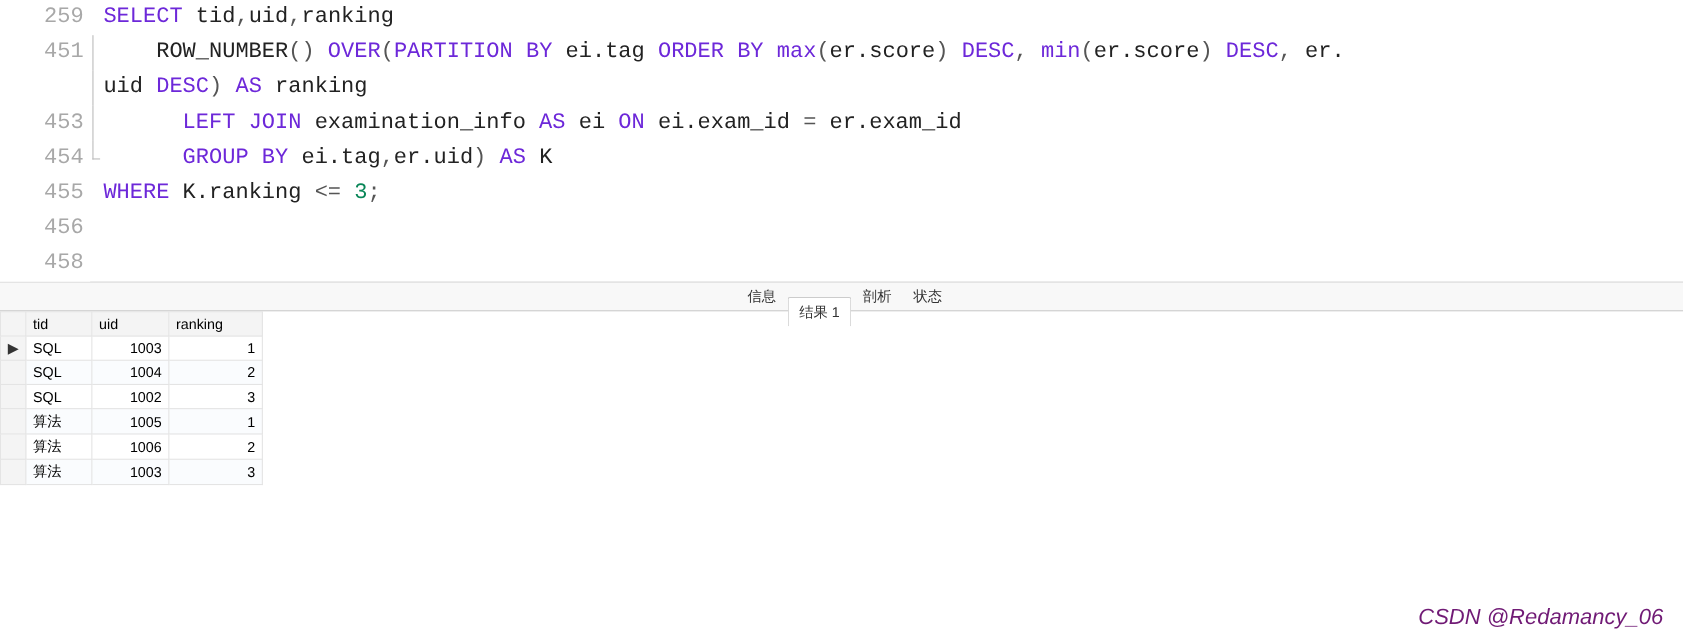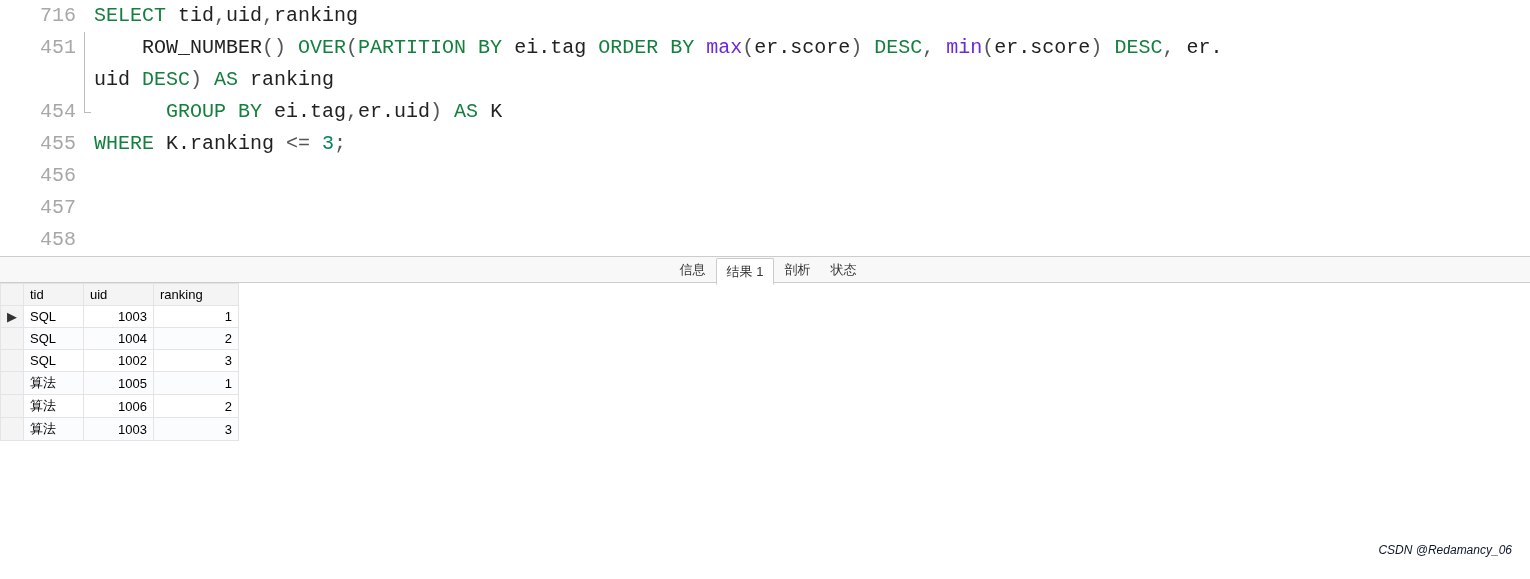--- a/index.html
+++ b/index.html
@@ -54,21 +54,21 @@
     height: 16px;
     border-left: 1px solid #bbb;
     border-bottom: 1px solid #bbb;
     width: 6px;
   }
   .code {
     flex: 1;
     white-space: pre;
     font-family: Consolas, "Courier New", monospace;
   }
-  .kw { color: #15803d; }
+  .kw { color: #6d28d9; }
   .op { color: #555; }
   .fn { color: #6d28d9; }
   .num { color: #098658; }
   .id { color: #222; }
   .panel-split { height: 1px; background: #ccc; }
   .tabs {
     display: flex;
     font-family: "Microsoft YaHei", Arial, sans-serif;
     font-size: 13px;
     border-bottom: 1px solid #ccc;
@@ -81,21 +81,21 @@
   .tab {
     padding: 4px 10px 3px 10px;
     color: #333;
     cursor: pointer;
   }
   .tab.active {
     border: 1px solid #ccc;
     border-bottom: 1px solid #fff;
     background: #fff;
     position: relative;
-    top: 3px;
+    top: 15px;
     border-radius: 2px 2px 0 0;
   }
   .grid {
     font-family: "Microsoft YaHei", Arial, sans-serif;
     font-size: 13px;
     border-collapse: collapse;
   }
   .grid th, .grid td {
     border: 1px solid #e4e4e4;
     padding: 2px 6px;
@@ -114,39 +114,39 @@
     color: #333;
     background: #f4f4f4 !important;
     border-right: 1px solid #ddd;
   }
   .col-tid { width: 60px; }
   .col-uid { width: 70px; }
   .col-rank { width: 85px; }
   .watermark {
     position: absolute;
     right: 18px;
-    bottom: 22px;
-    color: #0f172a;
+    bottom: 6px;
+    color: #701a75;
     font-family: Arial, sans-serif;
     font-style: italic;
-    font-size: 12px;
+    font-size: 20px;
     pointer-events: none;
   }
 </style>
 </head>
 <body>
 
 <div class="editor" id="editor">
-    <div class="code-line"><div class="gutter">716</div><div class="fold-col "></div><div class="code"><span class="kw">SELECT</span><span class="id"> tid</span><span class="op">,</span><span class="id">uid</span><span class="op">,</span><span class="id">ranking</span></div></div>
+    <div class="code-line"><div class="gutter">259</div><div class="fold-col "></div><div class="code"><span class="kw">SELECT</span><span class="id"> tid</span><span class="op">,</span><span class="id">uid</span><span class="op">,</span><span class="id">ranking</span></div></div>
     <div class="code-line"><div class="gutter">451</div><div class="fold-col line"></div><div class="code"><span class="id">    ROW_NUMBER</span><span class="op">()</span><span class="id"> </span><span class="kw">OVER</span><span class="op">(</span><span class="kw">PARTITION BY</span><span class="id"> ei.tag </span><span class="kw">ORDER BY</span><span class="id"> </span><span class="fn">max</span><span class="op">(</span><span class="id">er.score</span><span class="op">)</span><span class="id"> </span><span class="kw">DESC</span><span class="op">,</span><span class="id"> </span><span class="fn">min</span><span class="op">(</span><span class="id">er.score</span><span class="op">)</span><span class="id"> </span><span class="kw">DESC</span><span class="op">,</span><span class="id"> er.</span></div></div>
     <div class="code-line"><div class="gutter"></div><div class="fold-col line"></div><div class="code"><span class="id">uid </span><span class="kw">DESC</span><span class="op">)</span><span class="id"> </span><span class="kw">AS</span><span class="id"> ranking</span></div></div>
+    <div class="code-line"><div class="gutter">453</div><div class="fold-col line"></div><div class="code"><span class="id">      </span><span class="kw">LEFT JOIN</span><span class="id"> examination_info </span><span class="kw">AS</span><span class="id"> ei </span><span class="kw">ON</span><span class="id"> ei.exam_id </span><span class="op">=</span><span class="id"> er.exam_id</span></div></div>
     <div class="code-line"><div class="gutter">454</div><div class="fold-col end"></div><div class="code"><span class="id">      </span><span class="kw">GROUP BY</span><span class="id"> ei.tag</span><span class="op">,</span><span class="id">er.uid</span><span class="op">)</span><span class="id"> </span><span class="kw">AS</span><span class="id"> K</span></div></div>
     <div class="code-line"><div class="gutter">455</div><div class="fold-col "></div><div class="code"><span class="kw">WHERE</span><span class="id"> K.ranking </span><span class="op">&lt;=</span><span class="id"> </span><span class="num">3</span><span class="op">;</span></div></div>
     <div class="code-line"><div class="gutter">456</div><div class="fold-col "></div><div class="code"></div></div>
-    <div class="code-line"><div class="gutter">457</div><div class="fold-col "></div><div class="code"></div></div>
     <div class="code-line"><div class="gutter">458</div><div class="fold-col "></div><div class="code"></div></div>
   </div>
 
 <div class="panel-split"></div>
 
 <div class="tabs" id="tabs">
     <div class="tab">信息</div>
     <div class="tab active">结果 1</div>
     <div class="tab">剖析</div>
     <div class="tab">状态</div>

